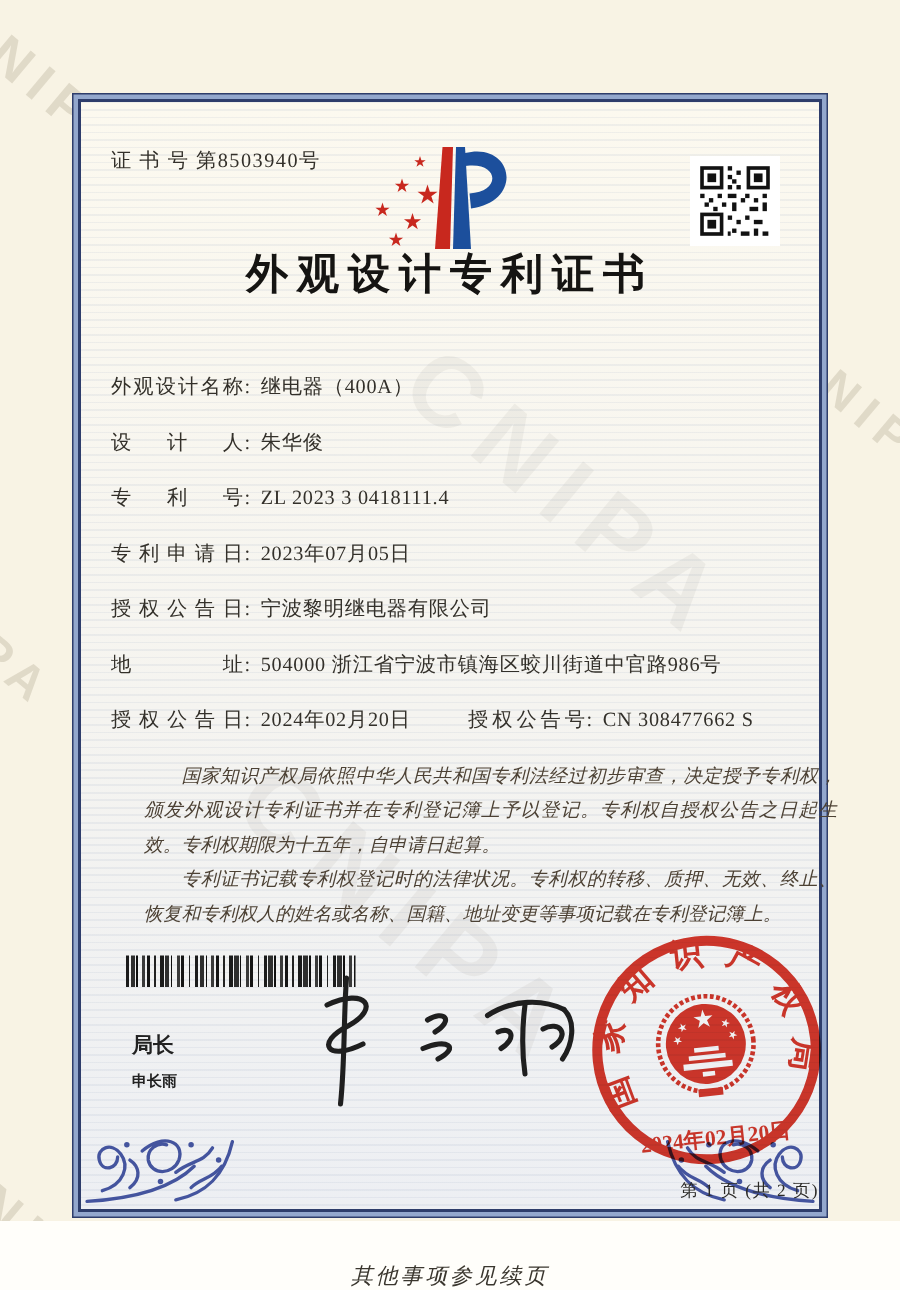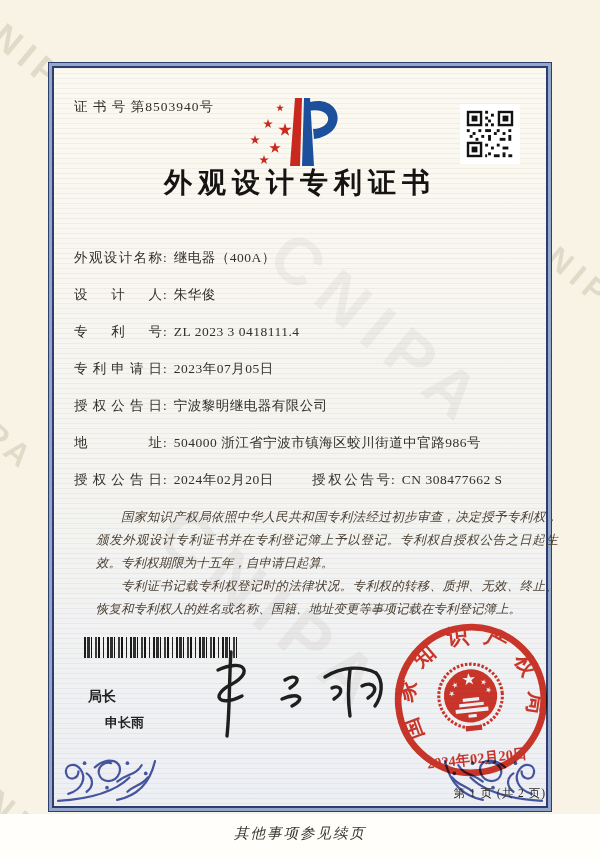--- a/index.html
+++ b/index.html
@@ -65,35 +65,35 @@
       #1b1b1b 0 2px,rgba(0,0,0,0) 2px 3px,
       #2e2e2e 3px 6px,rgba(0,0,0,0) 6px 7px,
       #101010 7px 8px,rgba(0,0,0,0) 8px 11px,
       #3a3a3a 11px 13px,rgba(0,0,0,0) 13px 14px,
       #151515 14px 16px,rgba(0,0,0,0) 16px 19px,
       #222 19px 20px,rgba(0,0,0,0) 20px 23px);
   }
   
   .sig-title{left:34px;top:620px;font-family:Liberation Sans, sans-serif;
     font-weight:bold;font-size:14px;color:#222;}
-  .sig-name{left:51px;top:646px;font-family:Liberation Sans, sans-serif;
-    font-weight:bold;font-size:13px;color:#222;}
+  .sig-name{left:34px;top:646px;font-family:Liberation Sans, sans-serif;
+    font-weight:bold;font-size:10px;color:#222;}
   .sig-hand{left:136px;top:578px;}
   
   .seal{left:337px;top:552px;transform:rotate(-6deg);opacity:.93;mix-blend-mode:multiply;z-index:5;}
   
   .pagination{left:0;top:718px;width:100%;text-align:right;font-size:11.5px;color:#2b2a27;letter-spacing:1px;}
   
   .orn{position:absolute;bottom:2px;width:102px;height:102px;z-index:1;}
   .orn-l{left:2px;}
   .orn-r{right:2px;transform:scaleX(-1);}
   
   .footer-strip{
     position:absolute;left:0;top:814px;width:600px;height:46px;background:#fffefa;
-    display:flex;align-items:flex-start;justify-content:center;z-index:3;
+    display:flex;align-items:flex-end;justify-content:center;z-index:3;
   }
   .footer-note{margin-top:10px;font-size:14.5px;font-style:italic;color:#3a362e;letter-spacing:2px;}
 </style>
 </head>
 <body>
 
 <div class="wm wm-tl">CNIPA</div>
 <div class="wm wm-rm">CNIPA</div>
 <div class="wm wm-lm">CNIPA</div>
 <div class="wm wm-bl">CNIPA</div>

